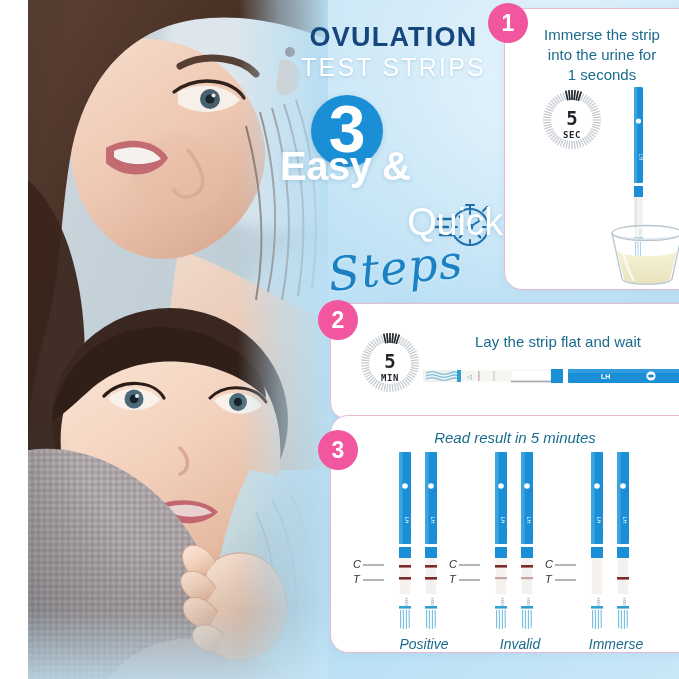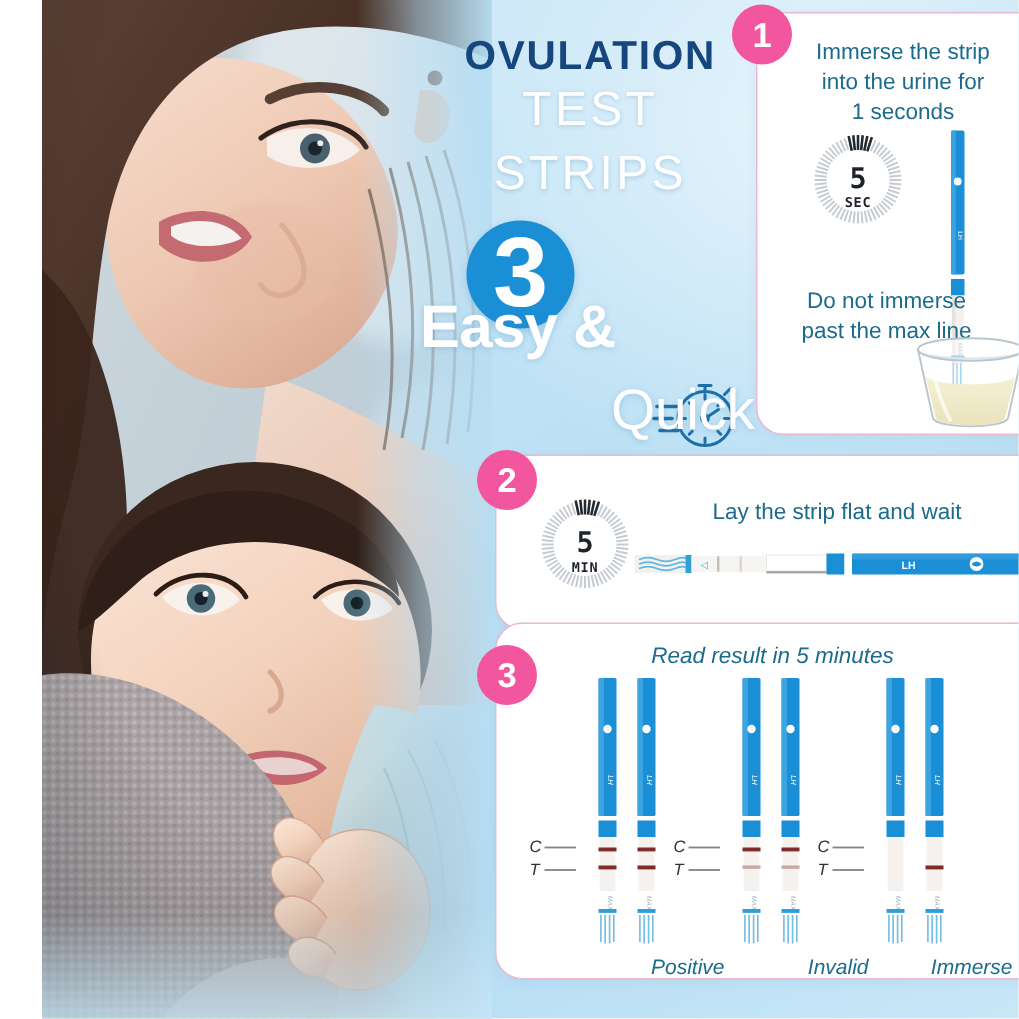--- a/index.html
+++ b/index.html
@@ -50,21 +50,21 @@
     left: 258px; top: 24px;
     width: 215px; height: 260px;
     text-align: center;
   }
   .t-ovulation {
     font-size: 27px; font-weight: 700; letter-spacing: 1.2px;
     color: #15467e;
     line-height: 1;
   }
   .t-teststrips {
-    font-size: 32px; font-weight: 400; letter-spacing: 2.2px;
+    font-size: 25px; font-weight: 400; letter-spacing: 2.2px;
     color: #ffffff;
     line-height: 1.35;
     text-shadow: 0 1px 3px rgba(90,150,190,.35);
     text-align: center;
   }
 
   .three-wrap { position: relative; height: 150px; margin-top: 6px; }
   .circle3 {
     position: absolute; left: 25px; top: 4px;
     width: 72px; height: 72px; border-radius: 50%;
@@ -148,21 +148,21 @@
 
   
   .c3-title { position: absolute; left: 10px; top: 12px; width: 348px; font-size: 15px; }
   .c3-groups{ position: absolute; left: 0; top: 36px; width: 368px; height: 200px; }
   .rgroup   { position: absolute; top: 0; width: 118px; height: 200px; }
   #rg-0 { left: 34px; }
   #rg-1 { left: 130px; }
   #rg-2 { left: 226px; }
   .rlabel {
     position: absolute; left: 0; bottom: 0; width: 118px;
-    text-align: right; font-size: 14px; color: #1b6b8c;
+    text-align: center; font-size: 14px; color: #1b6b8c;
   }
   .rstrips { position: absolute; left: 28px; top: 0; }
   .ct-tags { position: absolute; left: -14px; top: 104px; }
 
   svg { overflow: visible; }
 </style>
 </head>
 <body>
 
 <div class="poster">
@@ -454,22 +454,20 @@
         <text x="11.5" y="146" text-anchor="middle" fill="#8fa4b0" font-size="4" font-family="'Liberation Sans',sans-serif" transform="rotate(90 11.5 146)">MAX</text>
 
         <g stroke="#7fc3e6" stroke-width="1" fill="none">
           <path d="M8.5 155 V170"></path>
             <path d="M11 155 V172"></path>
             <path d="M13.5 155 V170"></path>
         </g>
       </svg>
     </span>
 
-    <div class="card-title c1-note" style="white-space:pre-line">Do not immerse
-past the max line</div>
 
     <span class="c1-cup">
       <svg width="78" height="62" viewBox="0 0 78 62" aria-hidden="true">
         <defs>
           <linearGradient id="pee" x1="0" y1="0" x2="0" y2="1">
             <stop offset="0%" stop-color="#f0ecc4"></stop>
             <stop offset="100%" stop-color="#e0d79e"></stop>
           </linearGradient>
         </defs>
 

